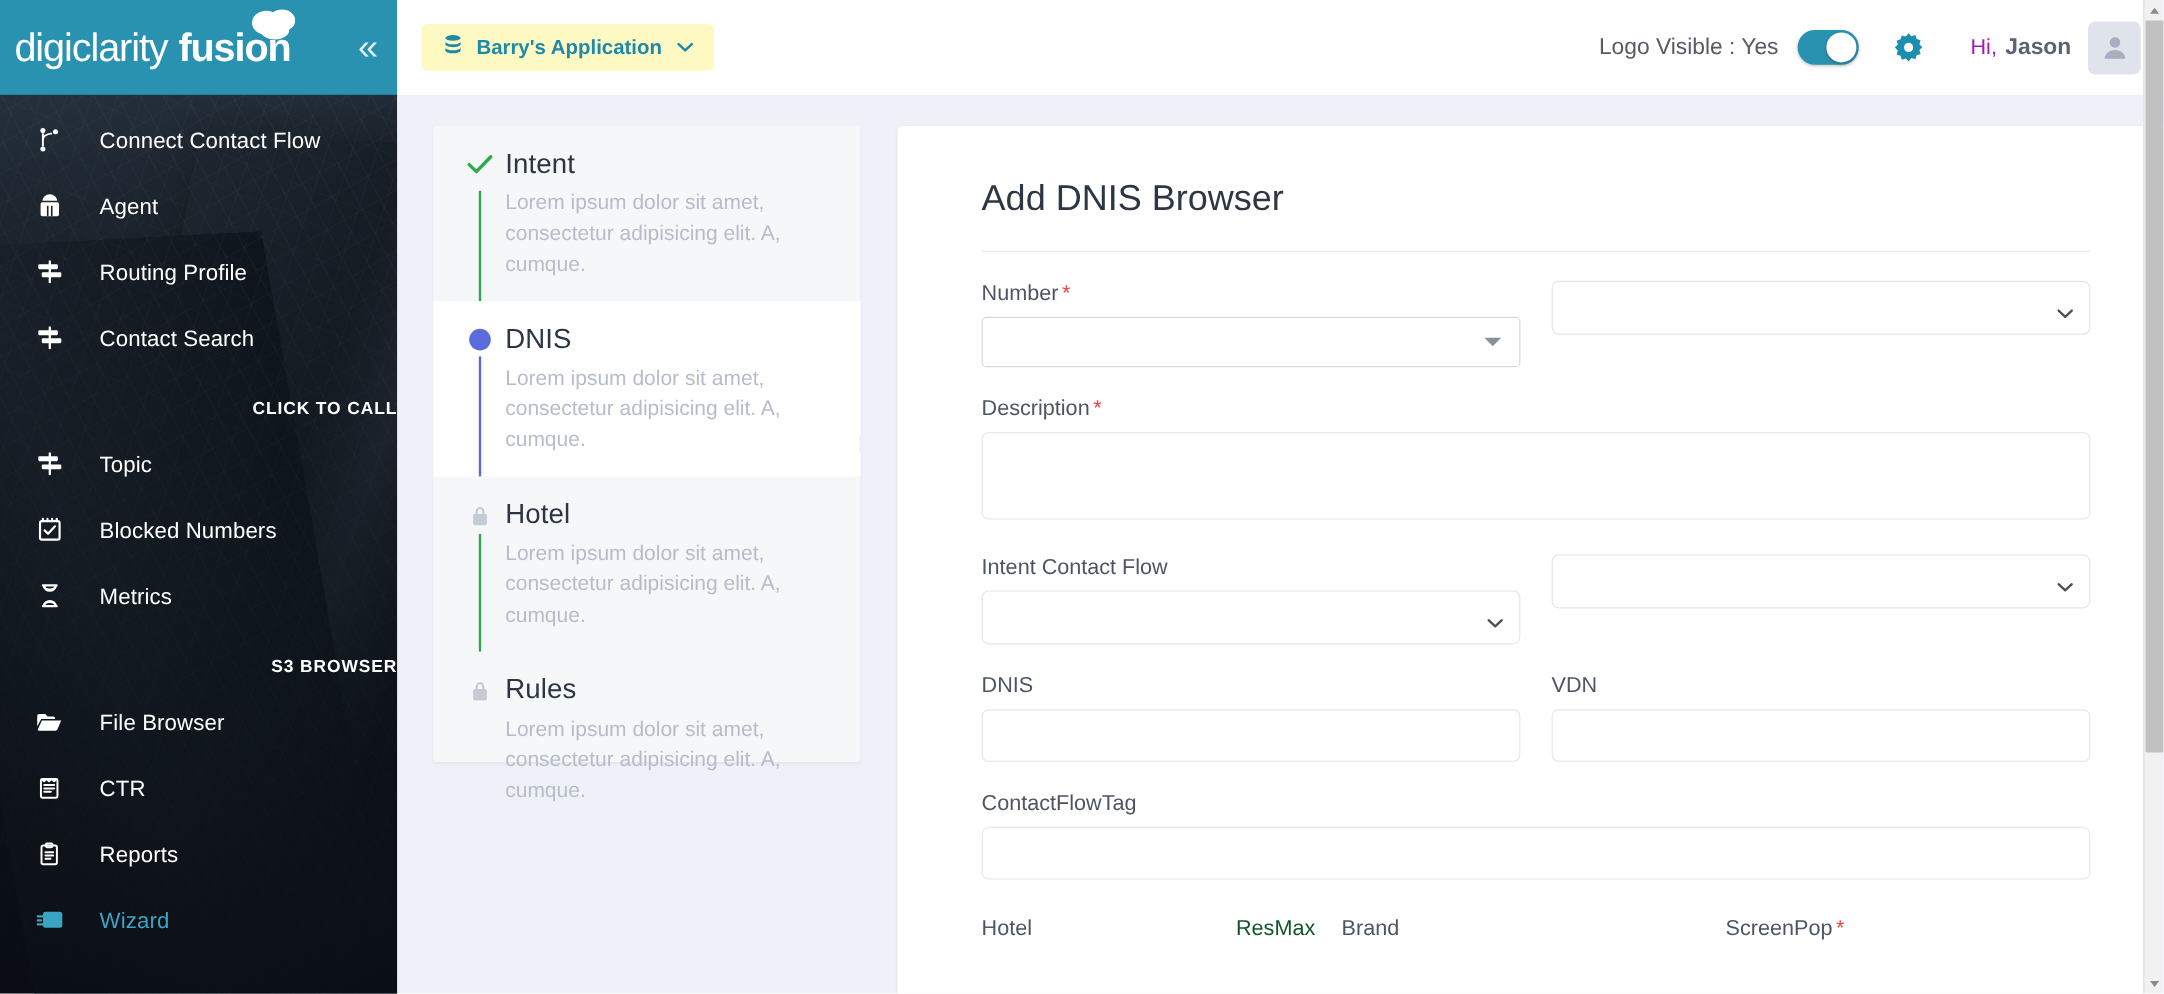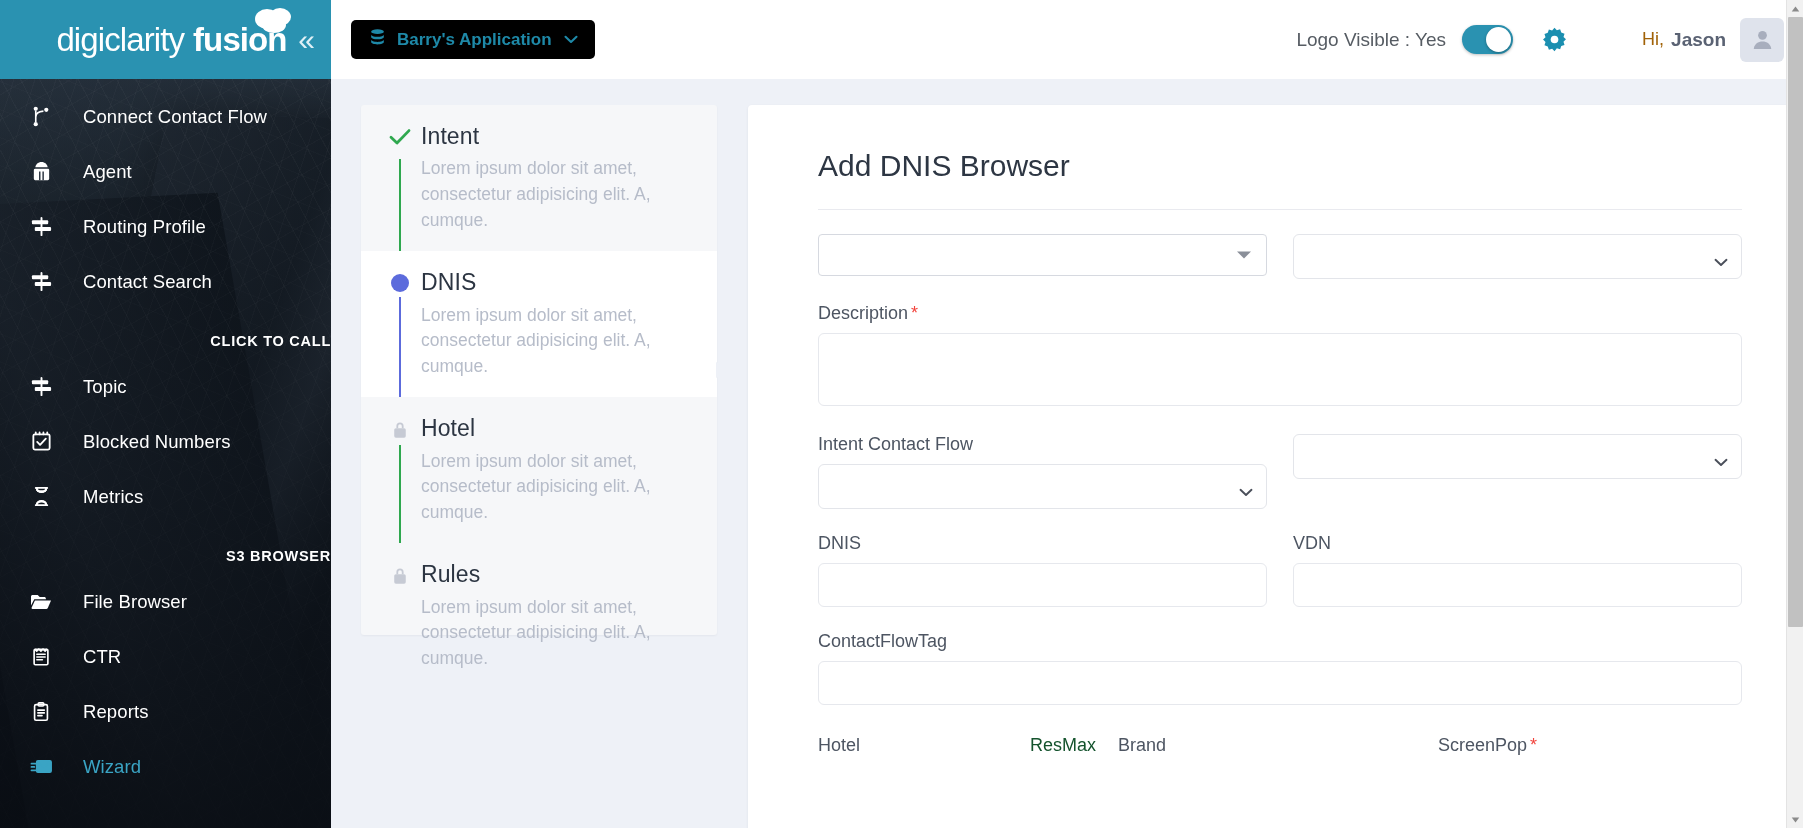--- a/index.html
+++ b/index.html
@@ -54,21 +54,21 @@
   }
   .sb-photo .shade {
     position:absolute; inset:0;
     background: linear-gradient(180deg, rgba(14,20,28,.35) 0%, rgba(12,17,24,.72) 60%, rgba(9,13,19,.92) 100%);
   }
 
   .brandbar {
     position: relative; z-index: 3;
     height: 79px; width: 331px;
     background: #2a92b1;
-    display: flex; align-items: center; justify-content: center;
+    display: flex; align-items: center; justify-content: flex-start;
     padding-left: 12px;
   }
   .logo-wrap { position: relative; display: flex; align-items: baseline; }
   .logo-thin { font-size: 33px; color: #fff; letter-spacing: -0.9px; font-weight: 300; }
   .logo-bold { font-size: 33px; color: #fff; letter-spacing: -0.9px; font-weight: 700; margin-left: 9px; }
   .logo-cloud { position: absolute; right: -7px; top: -15px; width: 42px; height: 28px; }
   .collapse-btn {
     position: absolute; right: 16px; top: 50%; transform: translateY(-50%);
     color: #dff0f6; font-size: 30px; line-height: 1; cursor: pointer;
     font-weight: 300;
@@ -97,39 +97,39 @@
   .main { position: relative; flex: 1 1 auto; height: 828px; background: #eef1f7; }
 
   .topbar {
     height: 79px; background: #ffffff;
     display: flex; align-items: center;
     padding: 0 28px 0 20px;
     position: relative; z-index: 4;
   }
   .app-pill {
     display: inline-flex; align-items: center; gap: 10px;
-    background: #000000; color: #1e89a8;
+    background: #fef9c3; color: #1e89a8;
     height: 39px; padding: 0 17px; border-radius: 5px;
     font-size: 17px; font-weight: 700; cursor: pointer;
   }
   .app-pill .chev { font-size: 13px; font-weight: 700; margin-left: 2px; }
   .topbar-right { margin-left: auto; display: flex; align-items: center; gap: 0; }
   .logo-visible-lbl { font-size: 19px; color: #565c63; margin-right: 16px; }
   .toggle {
     width: 51px; height: 29px; border-radius: 15px; background: #2a92b1;
     position: relative; cursor: pointer; margin-right: 28px;
     box-shadow: 0 1px 3px rgba(0,0,0,.25);
   }
   .toggle .knob {
     position: absolute; right: 2px; top: 2px;
     width: 25px; height: 25px; border-radius: 50%; background: #fff;
     box-shadow: 0 1px 3px rgba(0,0,0,.3);
   }
   .gear { cursor: pointer; margin-right: 38px; display: flex; }
-  .hi { font-size: 18px; color: #a16207; margin-right: 7px; margin-left: 36px; }
+  .hi { font-size: 18px; color: #a21caf; margin-right: 7px; }
   .uname { font-size: 19px; font-weight: 700; color: #5a6273; margin-right: 14px; }
   .avatar {
     width: 44px; height: 44px; border-radius: 6px; background: #dfe3ec;
     display: flex; align-items: center; justify-content: center; cursor: pointer;
   }
 
   .content {
     position: relative;
     height: 749px;
     padding: 26px 0 0 0;
@@ -509,20 +509,21 @@
             </svg>
         </span>
       </div>
 
       <div class="formcard">
         <div class="form-title">Add DNIS Browser</div>
         <div class="form-rule"></div>
 
         <div class="frow">
           <div class="fcol">
+            <label class="flabel"><span>Number</span><span class="req">*</span></label>
             <div class="mat-select">
                 <span class="tri"></span>
               </div>
           </div>
           <div class="fcol">
             <div class="selwrap">
               <select class="nat"><option></option></select>
               <span class="chevdown">
                 <svg viewBox="0 0 14 9" width="14" height="9" fill="none" stroke="#4a4f5a" stroke-width="1.9" stroke-linecap="round" stroke-linejoin="round">
                     <path d="M1.5 1.8L7 7l5.5-5.2"></path>

